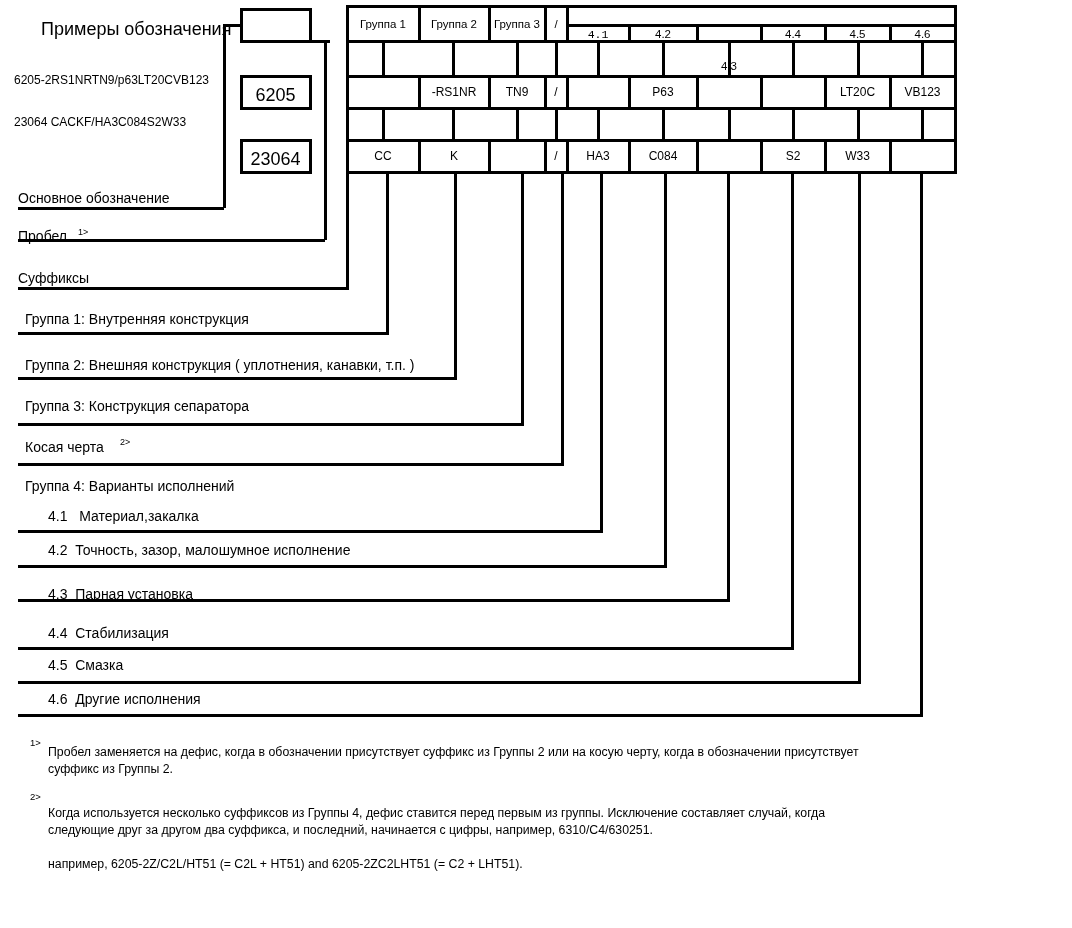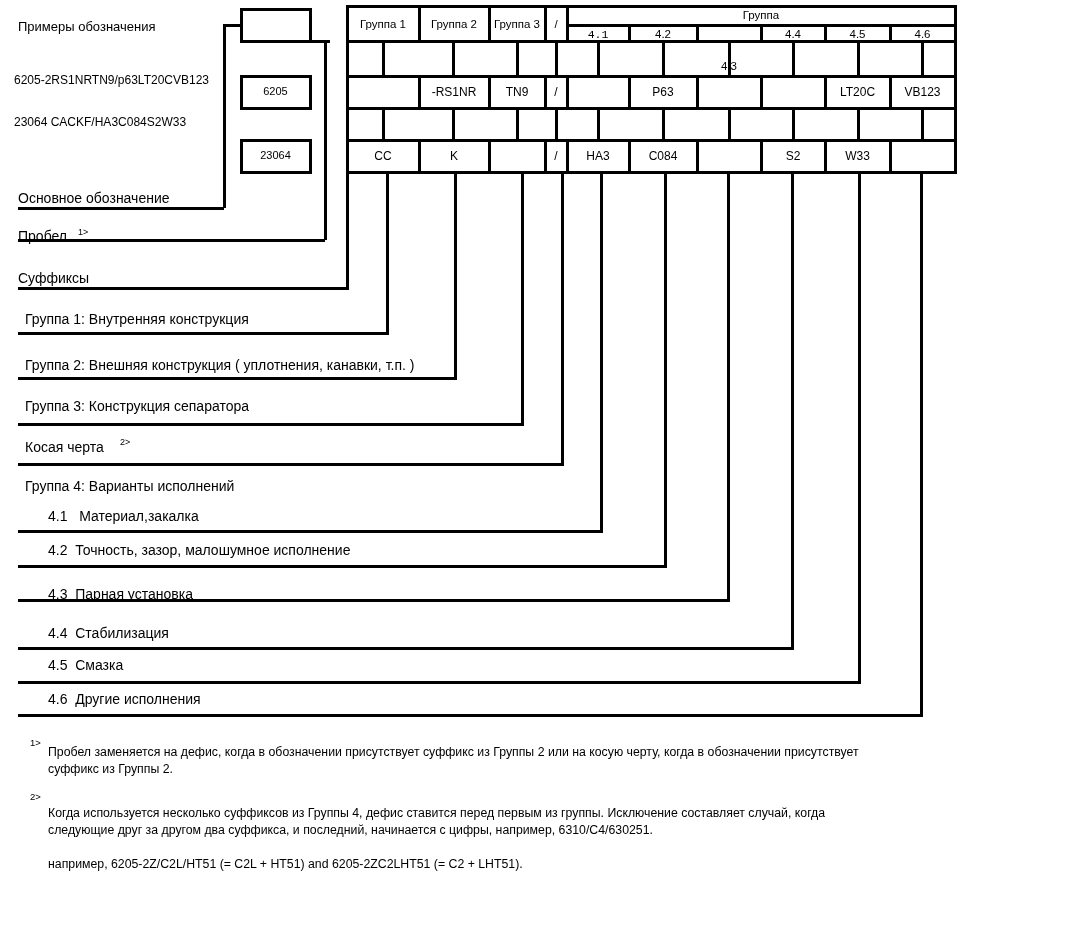--- a/index.html
+++ b/index.html
@@ -6,29 +6,29 @@
   body{
     width:1072px;height:928px;position:relative;overflow:hidden;
     font-family:"Liberation Sans","DejaVu Sans",sans-serif;
     color:#000000;
   }
   #stage{position:absolute;left:0;top:0;width:1072px;height:928px;}
   svg.layer{position:absolute;left:0;top:0;width:1072px;height:928px;pointer-events:none;}
   .txt{position:absolute;white-space:pre;line-height:1;}
 
   
-  .hdr-title{font-size:13px;}
+  .hdr-title{font-size:18px;margin-left:23px;}
   .example{font-size:12px;}
   .rowlabel{font-size:14px;}
   .sup{font-size:9px;vertical-align:super;}
 
   
   .cell{position:absolute;font-size:12px;text-align:center;white-space:pre;}
   .grouphdr{position:absolute;font-size:11.5px;text-align:center;white-space:pre;}
-  .boxnum{position:absolute;font-size:11px;text-align:center;white-space:pre;}
+  .boxnum{position:absolute;font-size:18px;text-align:center;white-space:pre;}
 
   
   .fnmark{position:absolute;font-size:9.5px;}
   .fntext{position:absolute;font-size:12.3px;line-height:16.5px;white-space:pre;}
 </style>
 </head>
 <body>
 
 <div id="stage">
 
@@ -140,21 +140,20 @@
   <div class="txt example" style="left:14px;top:116px;">23064 CACKF/HA3C084S2W33</div>
 
   <div class="boxnum" style="left:241px;top:85px;width:69px;">6205</div>
   <div class="boxnum" style="left:241px;top:149px;width:69px;">23064</div>
 
   <div class="grouphdr" style="left:347px;top:18px;width:72px;">Группа 1</div>
   <div class="grouphdr" style="left:419px;top:18px;width:70px;">Группа 2</div>
   <div class="grouphdr" style="left:489px;top:18px;width:56px;">Группа 3</div>
   <div class="grouphdr" style="left:545px;top:18px;width:22px;">/</div>
 
-  <div class="grouphdr" style="left:567px;top:9px;width:388px;">Группа</div>
 
   <div class="grouphdr" style="left:567px;top:28px;width:62px;font-family:Liberation Mono, monospace;">4.1</div>
   <div class="grouphdr" style="left:629px;top:28px;width:68px;">4.2</div>
   <div class="grouphdr" style="left:697px;top:28px;width:64px;margin-top:32px;">4.3</div>
   <div class="grouphdr" style="left:761px;top:28px;width:64px;">4.4</div>
   <div class="grouphdr" style="left:825px;top:28px;width:65px;text-align:center;">4.5</div>
   <div class="grouphdr" style="left:890px;top:28px;width:65px;">4.6</div>
 
   <div class="cell" style="left:347px;top:85px;width:72px;"></div>
   <div class="cell" style="left:419px;top:85px;width:70px;">-RS1NR</div>

